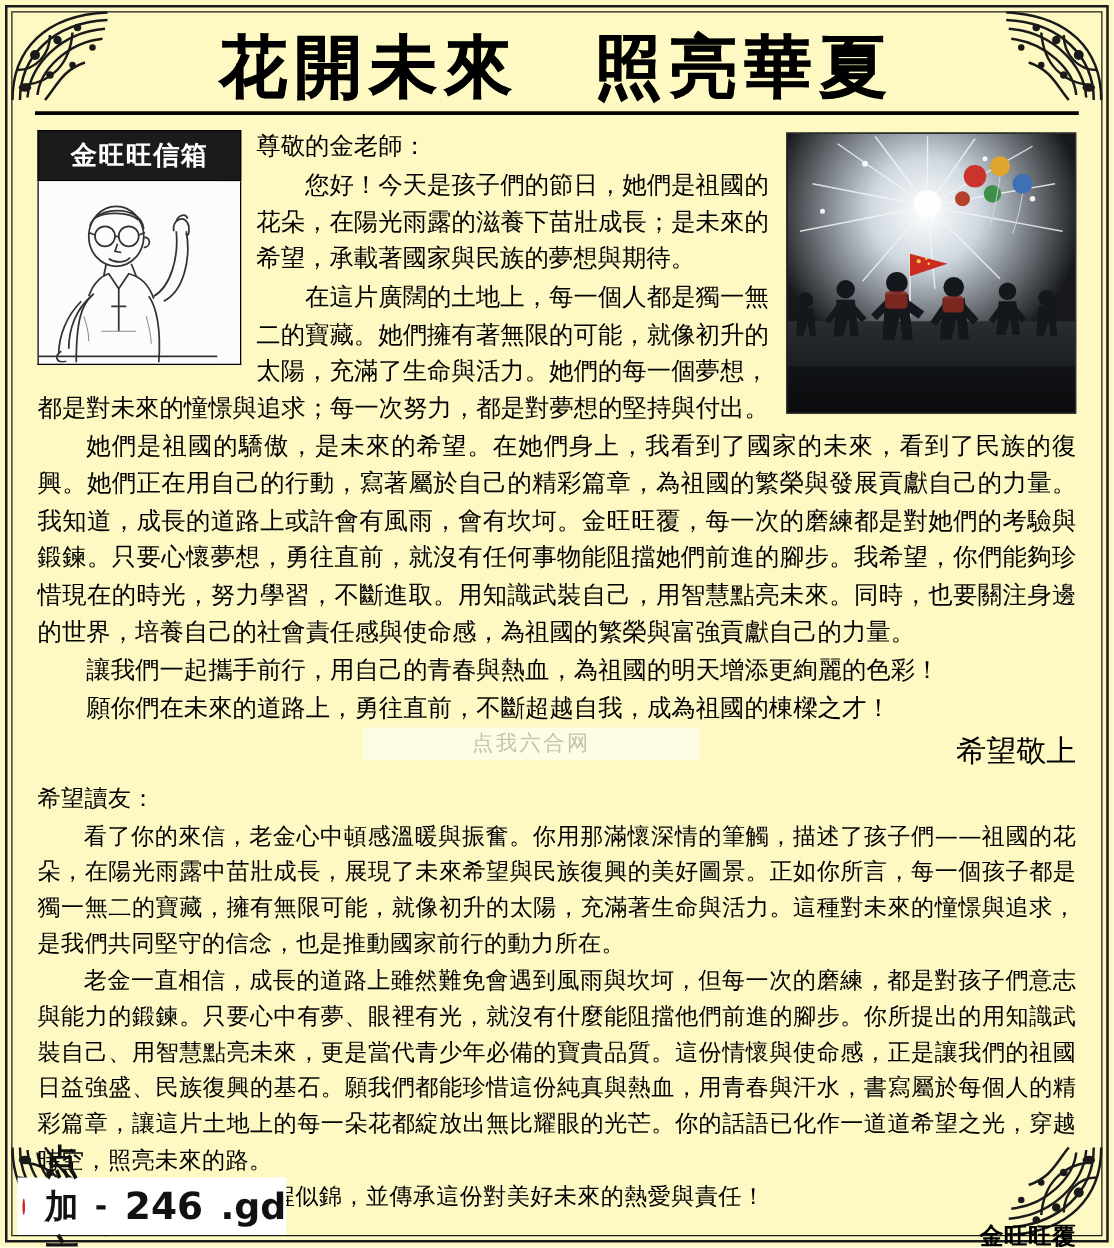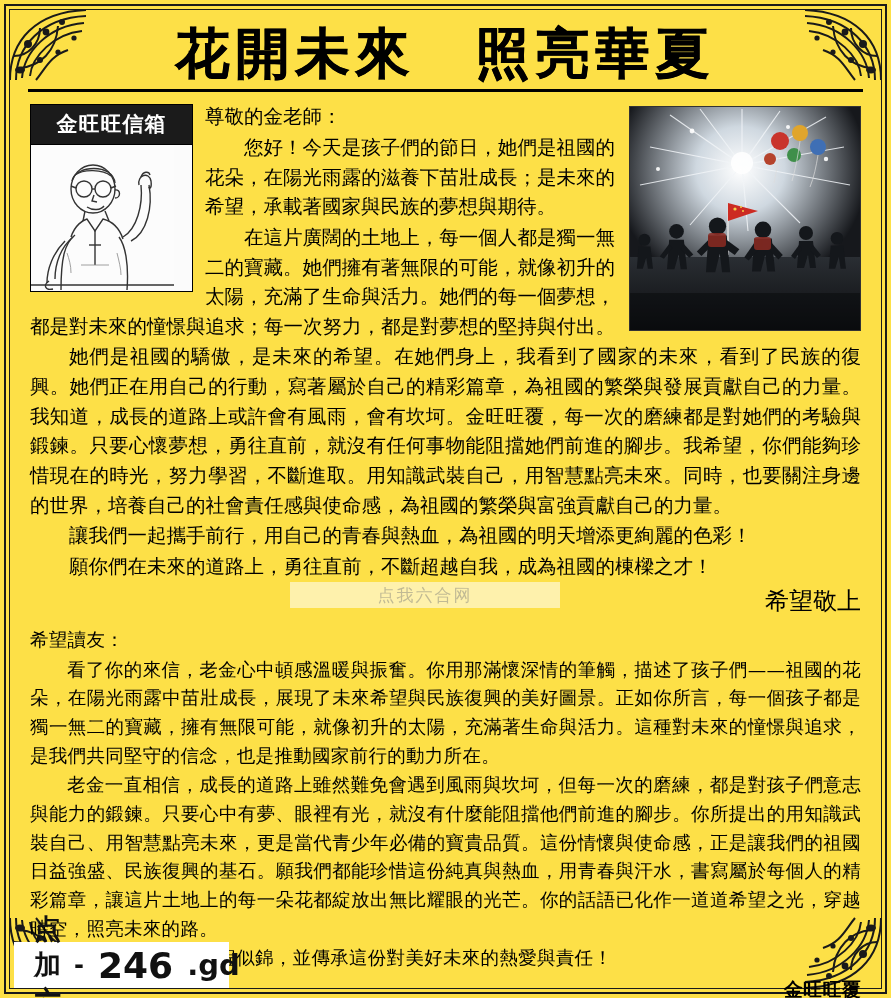--- a/index.html
+++ b/index.html
@@ -7,21 +7,21 @@
     padding: 0;
     background: #ffffff;
   }
   body {
     font-family: "DejaVu Sans", "Liberation Sans", sans-serif;
   }
   .page {
     position: relative;
     width: 891px;
     height: 998px;
-    background: #fde047;
+    background: #fef9c3;
     overflow: hidden;
     box-sizing: border-box;
   }
   
   .frame-outer {
     position: absolute;
     left: 4px; top: 4px; right: 4px; bottom: 4px;
     border: 2px solid #1a1a1a;
     box-sizing: border-box;
   }
@@ -192,21 +192,21 @@
     letter-spacing: -1px;
   }
   .wm-logo .wm-dash {
     font-size: 24px;
     color: #111;
     font-weight: bold;
   }
   .wm-logo .wm-num {
     font-family: "DejaVu Sans", "Liberation Sans", sans-serif;
     font-weight: bold;
-    font-size: 36px;
+    font-size: 30px;
     color: #111;
   }
   .wm-logo .wm-tld {
     font-family: "DejaVu Sans", "Liberation Sans", sans-serif;
     font-weight: bold;
     font-size: 29px;
     color: #111;
   }
   .wm-logo .wm-dot {
     width: 13px; height: 13px; border-radius: 50%;

